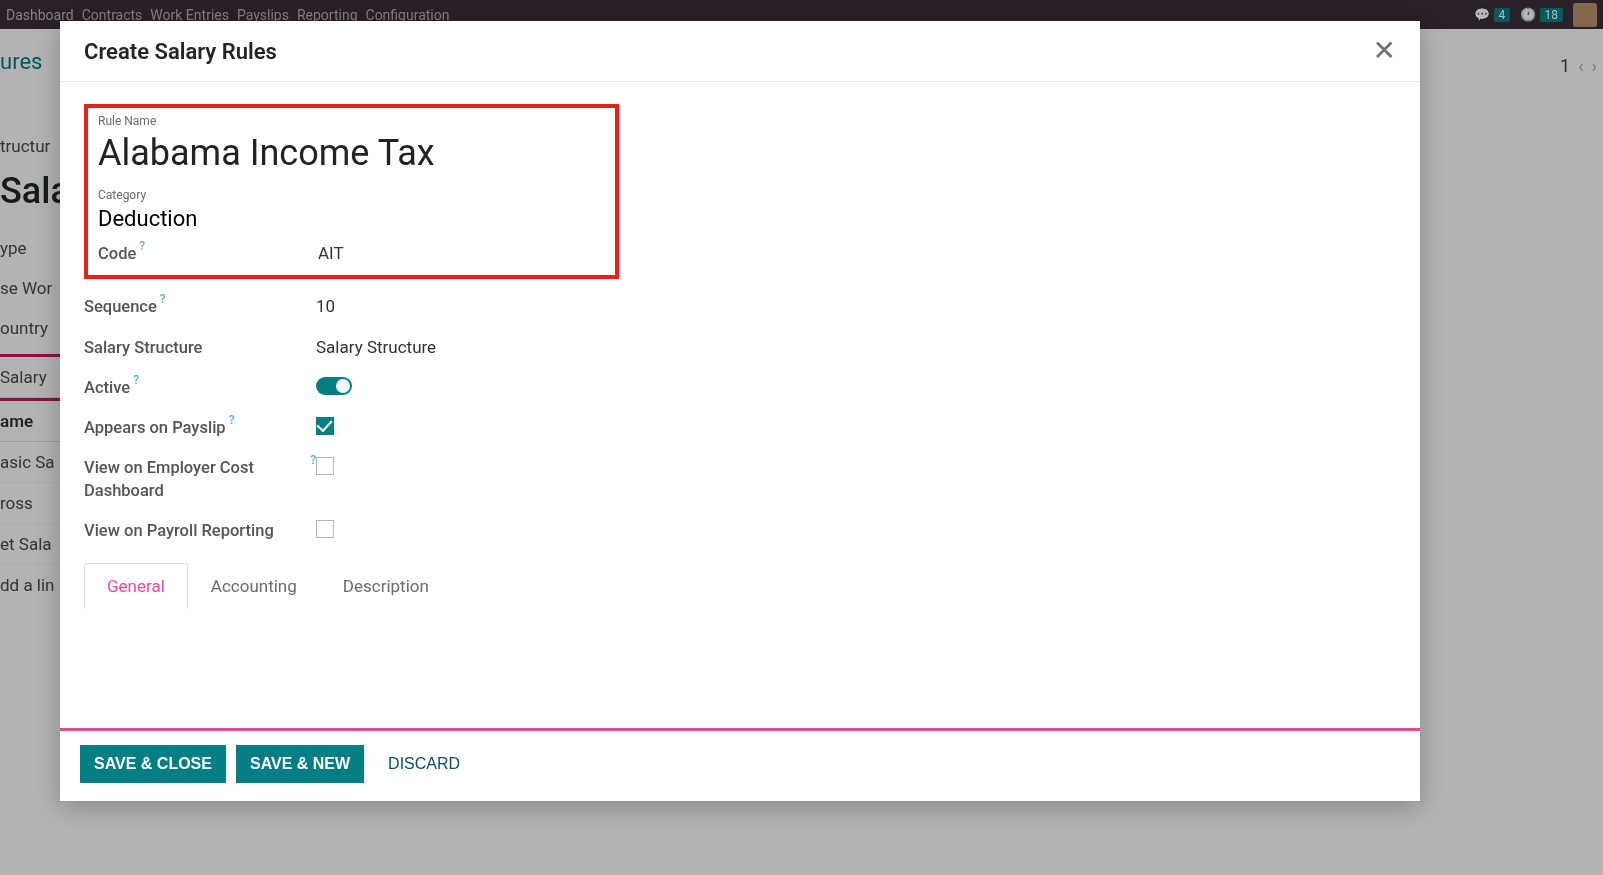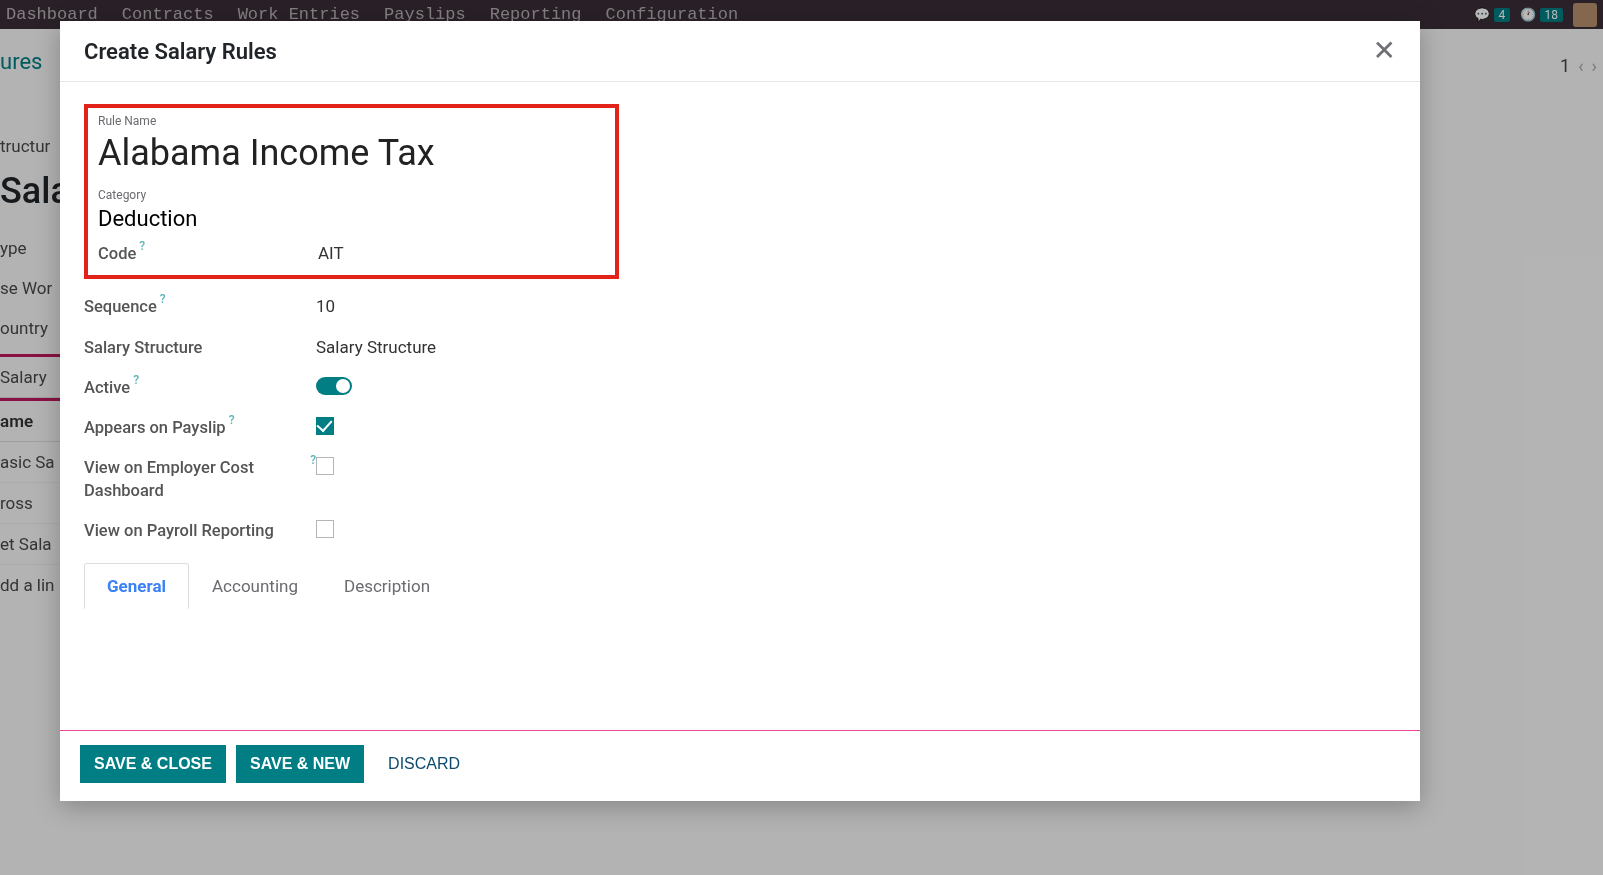--- a/index.html
+++ b/index.html
@@ -1,21 +1,21 @@
 <!DOCTYPE html>
 <html><head>
 <meta charset="utf-8">
 <style>
   * { box-sizing: border-box; margin: 0; padding: 0; }
   html, body { width: 100%; height: 100%; font-family: -apple-system, BlinkMacSystemFont, "Segoe UI", Roboto, "Helvetica Neue", Arial, sans-serif; font-size: 14.5px; color: #212529; }
   
   
   .bg-wrapper { width: 1603px; height: 875px; position: relative; overflow: hidden; background: #f9f9f9; }
   .bg-topbar { background: #3a2f37; height: 29px; width: 100%; display: flex; align-items: center; padding: 0 6px; color: #b8b1b5; }
-  .bg-topbar .nav { display: flex; gap: 24px; font-size: 17px; font-family: Liberation Mono, monospace; }
+  .bg-topbar .nav { display: flex; gap: 8px; font-size: 14px; }
   .bg-topbar .spacer { flex: 1; }
   .bg-topbar .right { display: flex; align-items: center; gap: 10px; }
   .bg-badge { display: inline-flex; align-items: center; gap: 3px; font-size: 13px; }
   .bg-badge .count { background: #017e84; color: #fff; padding: 0 5px; border-radius: 2px; font-size: 12px; }
   .bg-avatar { width: 24px; height: 24px; border-radius: 3px; background: #b88f6e; }
   .bg-breadcrumb { padding: 8px 0 2px 0; color: #017e84; font-size: 22px; }
   .bg-left { position: absolute; left: 0; top: 29px; width: 60px; padding-top: 12px; }
   .bg-left .row { padding: 10px 0 10px 0; color: #4a4a4a; font-size: 17px; white-space: nowrap; overflow: hidden; }
   .bg-title { font-size: 36px; font-weight: 500; padding: 4px 0 16px 0; }
   .bg-pager { position: absolute; right: 6px; top: 55px; color: #888; font-size: 18px; display: flex; gap: 8px; align-items: center; }
@@ -26,21 +26,21 @@
 
   
   .dim { position: absolute; inset: 0; background: rgba(0,0,0,0.28); }
 
   
   .modal { position: absolute; left: 60px; top: 21px; width: 1360px; height: 780px; background: #fff; display: flex; flex-direction: column; box-shadow: 0 6px 24px rgba(0,0,0,0.25); }
   .modal-header { padding: 16px 24px; border-bottom: 1px solid #e6e6e6; display: flex; align-items: center; }
   .modal-header h4 { font-size: 22px; font-weight: 600; color: #212529; }
   .modal-header .close { margin-left: auto; color: #6f6f75; cursor: pointer; font-size: 28px; line-height: 1; }
   .modal-body { flex: 1; overflow-y: auto; padding: 22px 44px 0 24px; }
-  .modal-footer { padding: 14px 20px 18px 20px; border-top: 1px solid #ec4899; display: flex; gap: 10px; align-items: center; }
+  .modal-footer { padding: 14px 20px 18px 20px; border-top: 3px solid #ec4899; display: flex; gap: 10px; align-items: center; }
 
   
   .redbox { border: 4px solid #e2231a; padding: 6px 10px 10px 10px; margin-bottom: 8px; width: 535px; }
 
   
   .field-label-small { font-size: 12px; color: #6a6a70; margin-bottom: 4px; }
   .big-input { font-size: 36px; font-weight: 400; color: #222; width: 100%; border: none; outline: none; }
   .mid-input { font-size: 22px; font-weight: 400; color: #000000; border: none; outline: none; }
   
   .form-row { display: flex; align-items: flex-start; padding: 9px 0; }
@@ -53,21 +53,21 @@
   .toggle::after { content: ""; position: absolute; right: 2px; top: 2px; width: 14px; height: 14px; background: #fff; border-radius: 50%; }
 
   
   .chk { width: 18px; height: 18px; border: 1px solid #b3b6b9; display: inline-block; position: relative; background: #fff; }
   .chk.checked { background: #017e84; border-color: #017e84; }
   .chk.checked::after { content: ""; position: absolute; left: 3px; top: -1px; width: 7px; height: 12px; border: solid #fff; border-width: 0 2.5px 2.5px 0; transform: rotate(42deg); }
 
   
   .tabs { display: flex; margin-top: 12px; }
   .tab { padding: 12px 22px; font-size: 17px; color: #6b6b70; border: 1px solid transparent; cursor: pointer; background: #fff; }
-  .tab.active { border: 1px solid #ddd; border-bottom-color: #fff; border-radius: 3px 3px 0 0; color: #3b82f6; font-weight: bold; }
+  .tab.active { border: 1px solid #ddd; border-bottom-color: #fff; border-radius: 3px 3px 0 0; color: #ec4899; }
 
   
   .btn { padding: 10px 14px; font-size: 16px; font-weight: 600; border: none; cursor: pointer; }
   .btn-primary { background: #017e84; color: #fff; }
   .btn-secondary { background: transparent; color: #0c4a6e; font-weight: 500; }
 
   
   .modal-body::-webkit-scrollbar { width: 12px; }
   .modal-body::-webkit-scrollbar-thumb { background: #c6c6c6; border-radius: 6px; }
   .modal-body::-webkit-scrollbar-track { background: #f1f1f1; }

